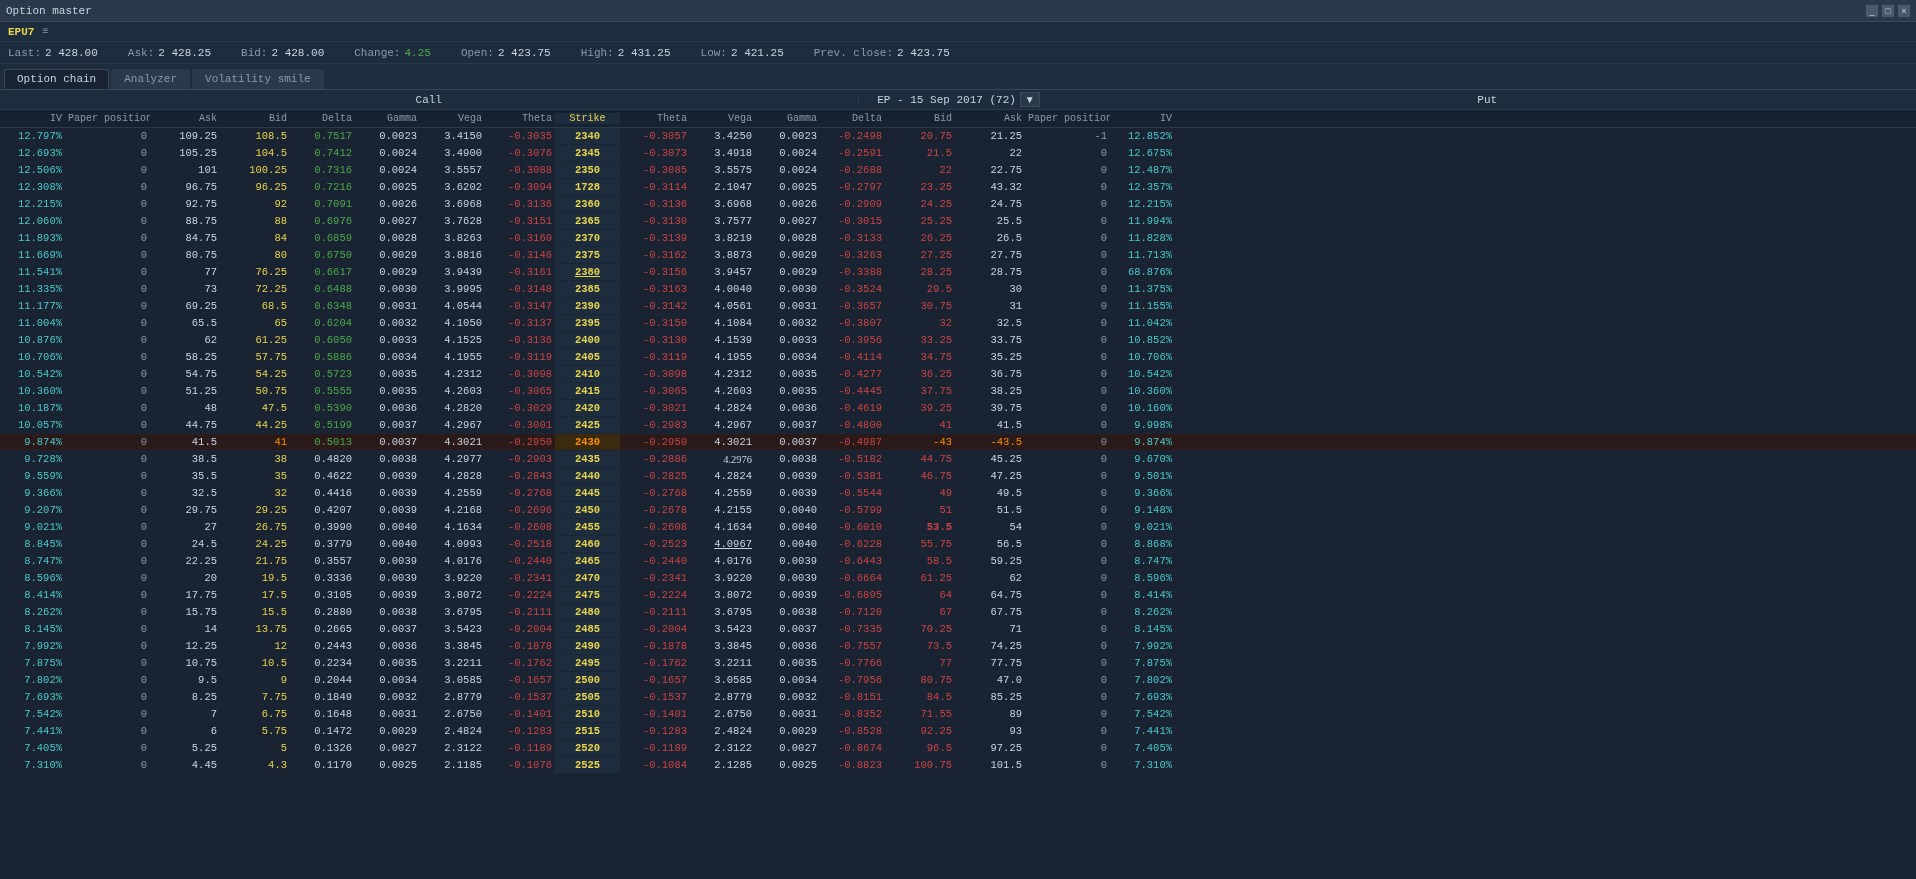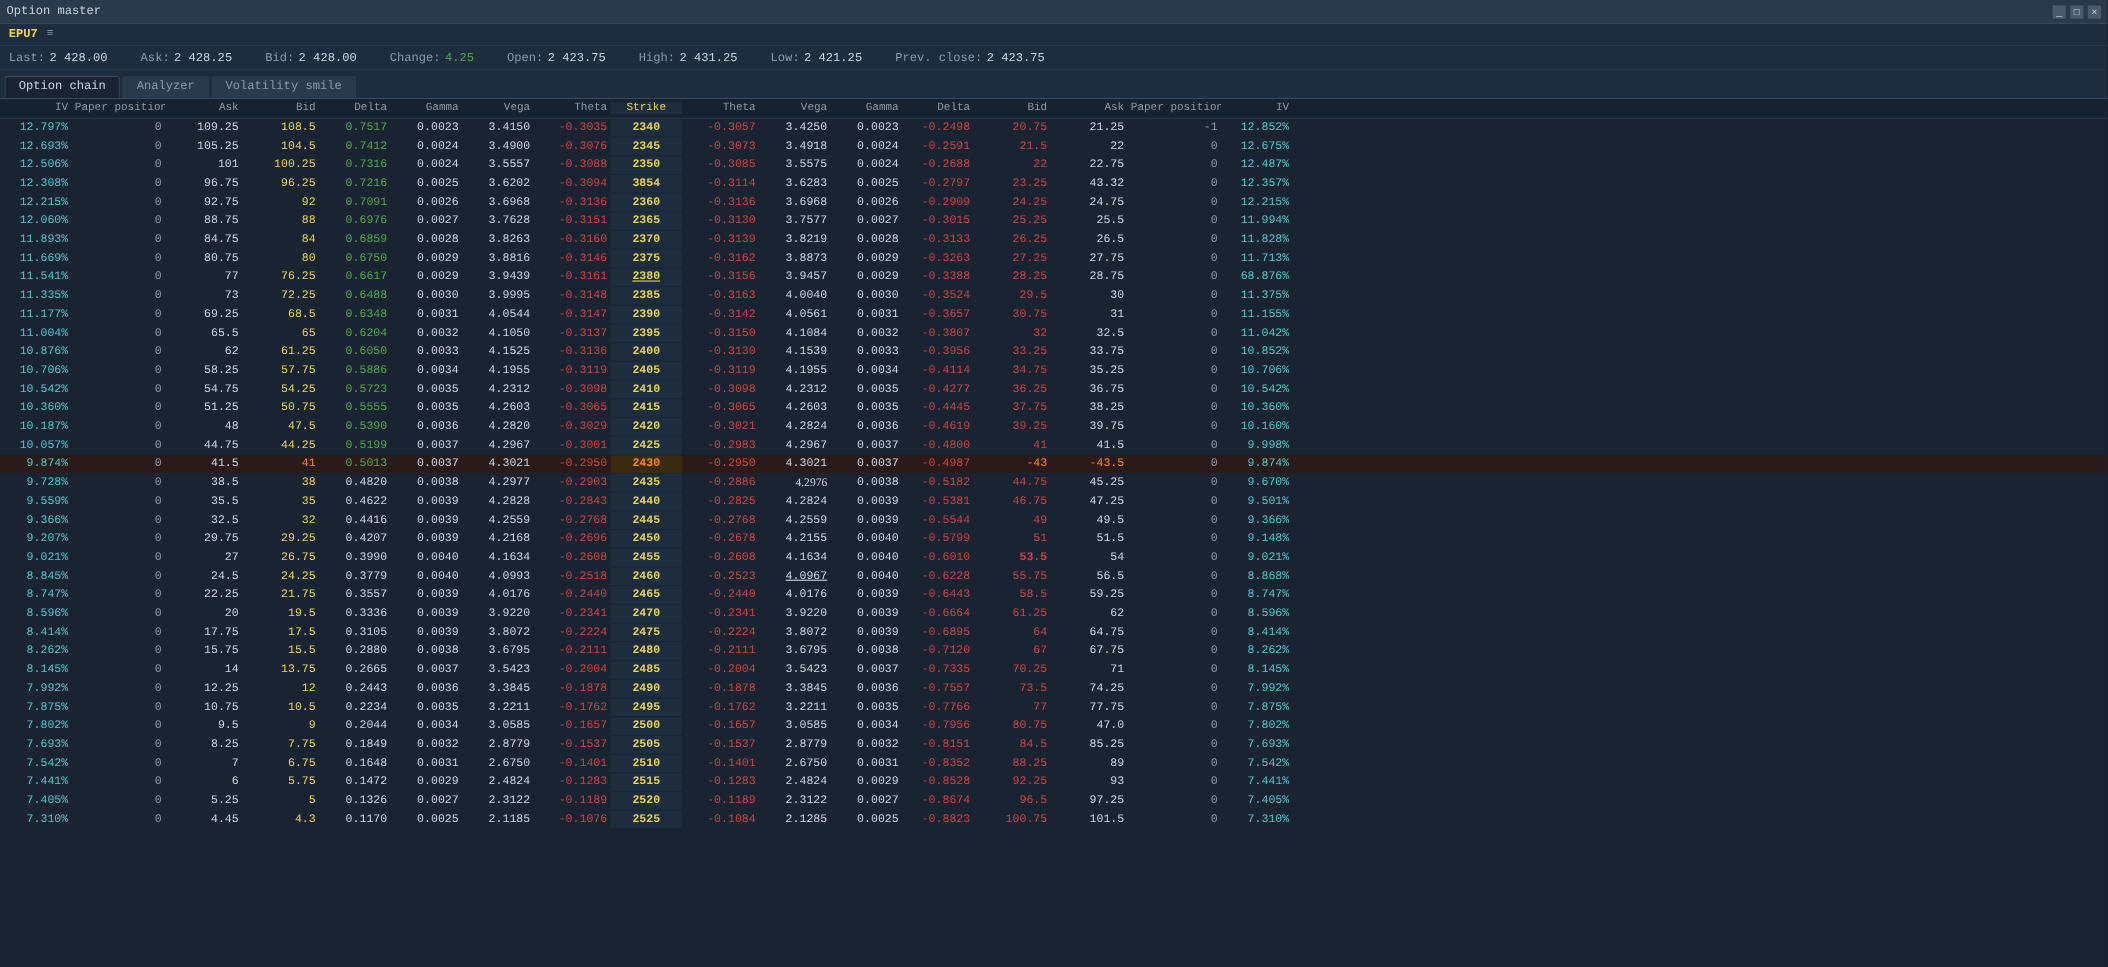--- a/index.html
+++ b/index.html
@@ -248,20 +248,28 @@
   </div>
 </div>
 
 <div id="tab-bar">
   <div class="tab active">Option chain</div>
   <div class="tab">Analyzer</div>
   <div class="tab">Volatility smile</div>
 </div>
 
 <div id="chain-container">
+  <div id="chain-header-row">
+    <div class="call-header">Call</div>
+    <div class="expiry-selector">
+      <span class="expiry-text">EP - 15 Sep 2017 (72)</span>
+      <button class="expiry-btn">▼</button>
+    </div>
+    <div class="put-header">Put</div>
+  </div>
 
   <div id="col-headers">
     <div class="col-h col-iv">IV</div>
     <div class="col-h col-pp">Paper position</div>
     <div class="col-h col-ask">Ask</div>
     <div class="col-h col-bid">Bid</div>
     <div class="col-h col-delta">Delta</div>
     <div class="col-h col-gamma">Gamma</div>
     <div class="col-h col-vega">Vega</div>
     <div class="col-h col-theta">Theta</div>
@@ -336,23 +344,23 @@
       </div>
       <div class="chain-row">
         <div class="cell val-cyan" style="width: 65px; min-width: 65px; max-width: 65px;">12.308%</div>
         <div class="cell val-gray" style="width: 85px; min-width: 85px; max-width: 85px;">0</div>
         <div class="cell val-white" style="width: 70px; min-width: 70px; max-width: 70px;">96.75</div>
         <div class="cell val-yellow" style="width: 70px; min-width: 70px; max-width: 70px;">96.25</div>
         <div class="cell val-green" style="width: 65px; min-width: 65px; max-width: 65px;">0.7216</div>
         <div class="cell val-white" style="width: 65px; min-width: 65px; max-width: 65px;">0.0025</div>
         <div class="cell val-white" style="width: 65px; min-width: 65px; max-width: 65px;">3.6202</div>
         <div class="cell val-red" style="width: 70px; min-width: 70px; max-width: 70px;">-0.3094</div>
-        <div class="cell strike-cell" style="width: 65px; min-width: 65px; max-width: 65px;">3854</div>
+        <div class="cell strike-cell" style="width: 65px; min-width: 65px; max-width: 65px;">1728</div>
         <div class="cell val-red" style="width: 70px; min-width: 70px; max-width: 70px;">-0.3114</div>
-        <div class="cell val-white" style="width: 65px; min-width: 65px; max-width: 65px;">3.6283</div>
+        <div class="cell val-white" style="width: 65px; min-width: 65px; max-width: 65px;">2.1047</div>
         <div class="cell val-white" style="width: 65px; min-width: 65px; max-width: 65px;">0.0025</div>
         <div class="cell val-red" style="width: 65px; min-width: 65px; max-width: 65px;">-0.2797</div>
         <div class="cell val-red" style="width: 70px; min-width: 70px; max-width: 70px;">23.25</div>
         <div class="cell val-white" style="width: 70px; min-width: 70px; max-width: 70px;">43.32</div>
         <div class="cell val-gray" style="width: 85px; min-width: 85px; max-width: 85px;">0</div>
         <div class="cell val-cyan" style="width: 65px; min-width: 65px; max-width: 65px;">12.357%</div>
       </div>
       <div class="chain-row">
         <div class="cell val-cyan" style="width: 65px; min-width: 65px; max-width: 65px;">12.215%</div>
         <div class="cell val-gray" style="width: 85px; min-width: 85px; max-width: 85px;">0</div>
@@ -930,21 +938,21 @@
         <div class="cell val-yellow" style="width: 70px; min-width: 70px; max-width: 70px;">6.75</div>
         <div class="cell val-white" style="width: 65px; min-width: 65px; max-width: 65px;">0.1648</div>
         <div class="cell val-white" style="width: 65px; min-width: 65px; max-width: 65px;">0.0031</div>
         <div class="cell val-white" style="width: 65px; min-width: 65px; max-width: 65px;">2.6750</div>
         <div class="cell val-red" style="width: 70px; min-width: 70px; max-width: 70px;">-0.1401</div>
         <div class="cell strike-cell" style="width: 65px; min-width: 65px; max-width: 65px;">2510</div>
         <div class="cell val-red" style="width: 70px; min-width: 70px; max-width: 70px;">-0.1401</div>
         <div class="cell val-white" style="width: 65px; min-width: 65px; max-width: 65px;">2.6750</div>
         <div class="cell val-white" style="width: 65px; min-width: 65px; max-width: 65px;">0.0031</div>
         <div class="cell val-red" style="width: 65px; min-width: 65px; max-width: 65px;">-0.8352</div>
-        <div class="cell val-red" style="width: 70px; min-width: 70px; max-width: 70px;">88.25</div>
+        <div class="cell val-red" style="width: 70px; min-width: 70px; max-width: 70px;">71.55</div>
         <div class="cell val-white" style="width: 70px; min-width: 70px; max-width: 70px;">89</div>
         <div class="cell val-gray" style="width: 85px; min-width: 85px; max-width: 85px;">0</div>
         <div class="cell val-cyan" style="width: 65px; min-width: 65px; max-width: 65px;">7.542%</div>
       </div>
       <div class="chain-row">
         <div class="cell val-cyan" style="width: 65px; min-width: 65px; max-width: 65px;">7.441%</div>
         <div class="cell val-gray" style="width: 85px; min-width: 85px; max-width: 85px;">0</div>
         <div class="cell val-white" style="width: 70px; min-width: 70px; max-width: 70px;">6</div>
         <div class="cell val-yellow" style="width: 70px; min-width: 70px; max-width: 70px;">5.75</div>
         <div class="cell val-white" style="width: 65px; min-width: 65px; max-width: 65px;">0.1472</div>

